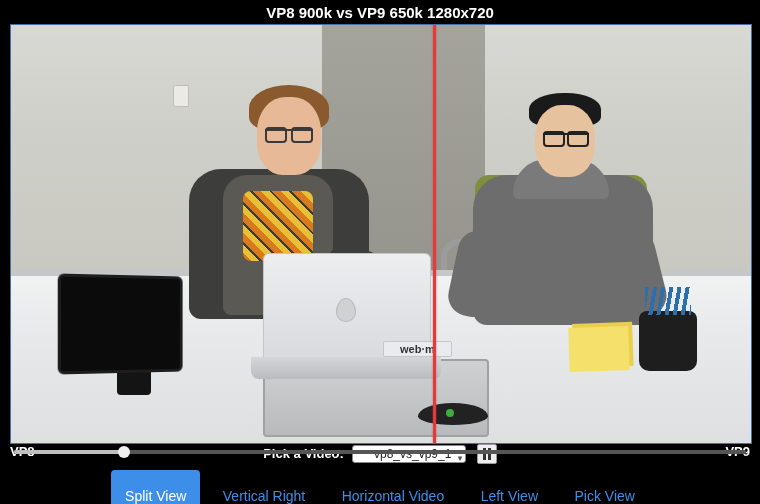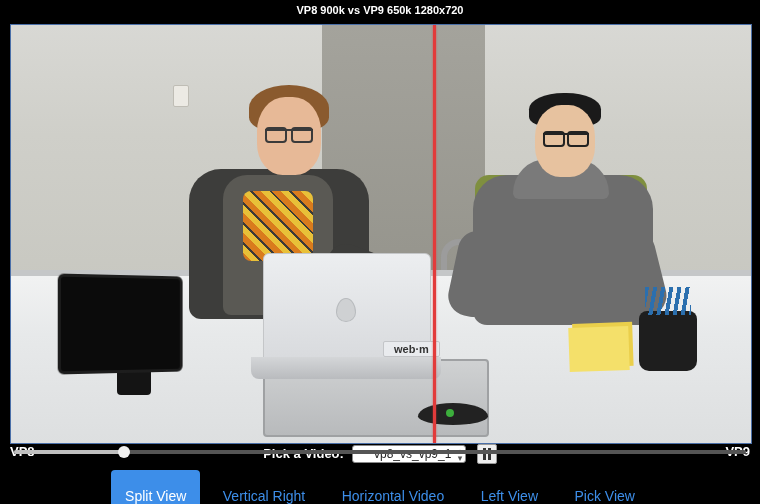--- a/index.html
+++ b/index.html
@@ -1,36 +1,36 @@
 <!DOCTYPE html>
 <html><head>
 <meta charset="utf-8">
 <style>
   html,body{margin:0;padding:0;width:760px;height:504px;background:#000;font-family:Helvetica,Arial,sans-serif;overflow:hidden;}
   .app{position:relative;width:760px;height:504px;}
-  .title{position:absolute;top:4px;left:0;right:0;text-align:center;color:#fff;font-weight:bold;font-size:11px;}
+  .title{position:absolute;top:4px;left:0;right:0;text-align:center;color:#fff;font-weight:bold;font-size:15px;}
   .video-frame{position:absolute;top:24px;left:10px;width:740px;height:418px;border:1px solid #4a6fa8;background:linear-gradient(#8c8c86,#a0a09a);overflow:hidden;}
   
   .scene{position:absolute;inset:0;}
   .back-wall{position:absolute;top:0;left:0;right:0;height:66%;background:linear-gradient(#d8d8d4 0%,#cfcfc9 40%,#c7c7c0 100%);}
   .back-panel{position:absolute;top:0;left:42%;width:22%;height:66%;background:linear-gradient(#a4a39c,#94938b);}
   .thermo{position:absolute;top:60px;left:162px;width:14px;height:20px;background:#eceae4;border:1px solid #bfbdb5;border-radius:2px;}
   .desk{position:absolute;bottom:0;left:0;right:0;height:40%;background:linear-gradient(#f1f2f2 0%,#e7e9ea 35%,#dddfe0 100%);}
   .desk-edge{position:absolute;bottom:40%;left:0;right:0;height:6px;background:#c5c7c8;}
   .tray{position:absolute;bottom:6px;left:34%;width:30%;height:74px;background:linear-gradient(#cfd1d2,#b8babc);border:2px solid #9fa1a3;border-radius:4px;}
   .mic{position:absolute;bottom:18px;left:55%;width:70px;height:22px;background:#222;border-radius:50% 50% 50% 50%/60% 60% 40% 40%;}
   .mic:before{content:"";position:absolute;left:28px;top:6px;width:8px;height:8px;border-radius:50%;background:#3cae3c;}
   
   .tablet{position:absolute;bottom:70px;left:48px;width:120px;height:92px;background:#0b0b0b;border-radius:6px;border:3px solid #1d1d1d;transform:perspective(300px) rotateY(8deg);}
   .tablet-stand{position:absolute;bottom:48px;left:106px;width:34px;height:50px;background:#141414;border-radius:4px;}
   
   .laptop-screen{position:absolute;bottom:80px;left:252px;width:166px;height:108px;background:linear-gradient(#eceef0,#d8dadd);border-radius:6px 6px 0 0;border:1px solid #c4c6c8;}
   .laptop-logo{position:absolute;left:72px;top:44px;width:18px;height:22px;border-radius:50% 50% 50% 50%/60% 60% 40% 40%;background:#cfd1d3;border:1px solid #b8bbbe;}
   .laptop-base{position:absolute;bottom:64px;left:240px;width:190px;height:22px;background:linear-gradient(#d4d6d8,#b9bbbe);border-radius:0 0 8px 8px;}
-  .webm-sticker{position:absolute;bottom:86px;left:372px;font-size:11px;color:#333;font-weight:bold;background:#e9ebee;padding:1px 10px;border:1px solid #c3c5c8;border-radius:2px;}
+  .webm-sticker{position:absolute;bottom:86px;left:372px;font-size:11px;color:#333;font-weight:bold;background:#e9ebee;padding:1px 16px;border:1px solid #c3c5c8;border-radius:2px;}
   
   .p1{position:absolute;left:168px;top:54px;width:200px;height:230px;}
   .p1 .torso{position:absolute;top:90px;left:10px;width:180px;height:150px;background:#3d3d3b;border-radius:32px 32px 12px 12px;}
   .p1 .vest{position:absolute;top:96px;left:44px;width:110px;height:140px;background:#5a5954;border-radius:24px 24px 8px 8px;}
   .p1 .shirt{position:absolute;top:112px;left:64px;width:70px;height:70px;background:repeating-linear-gradient(45deg,#d97b1d 0 6px,#e8c038 6px 12px,#3a3a38 12px 14px);border-radius:8px;}
   .p1 .head{position:absolute;top:18px;left:78px;width:64px;height:78px;background:#e7b997;border-radius:44% 44% 40% 40%;}
   .p1 .hair{position:absolute;top:6px;left:70px;width:80px;height:46px;background:#8a5a2e;border-radius:50% 50% 30% 30%;}
   .p1 .glasses{position:absolute;top:50px;left:86px;width:48px;height:12px;border-top:2px solid #3a3a3a;}
   .p1 .glasses:before,.p1 .glasses:after{content:"";position:absolute;top:-4px;width:18px;height:12px;border:2px solid #3a3a3a;border-radius:4px;}
   .p1 .glasses:before{left:0;} .p1 .glasses:after{right:0;}

